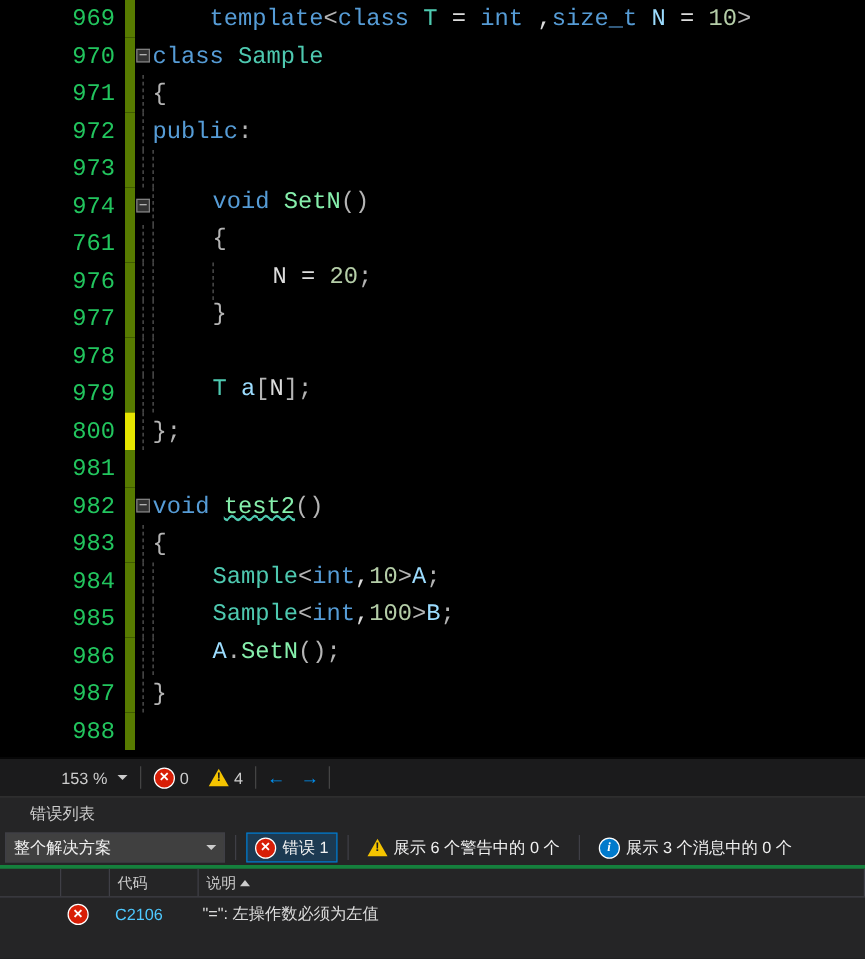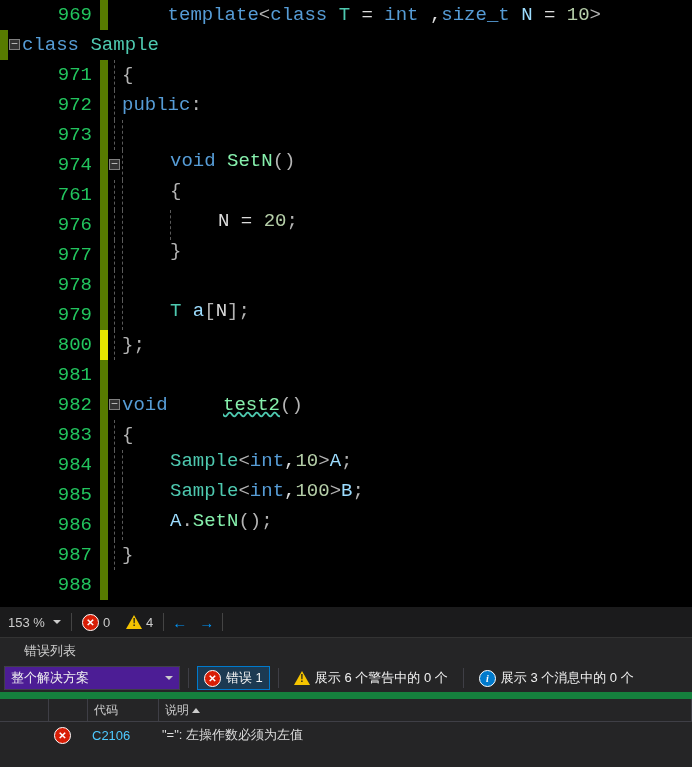--- a/index.html
+++ b/index.html
@@ -17,42 +17,42 @@
   .code{ flex:1; }
   .indent{ display:inline-block; position:relative; width:48px; height:30px; vertical-align:top;}
   .indent::before{ content:""; position:absolute; left:0; top:0; bottom:0; border-left:1px dashed #5a5a5a;}
   .tok-kw{ color:#569cd6;}
   .tok-type{ color:#4ec9b0;}
   .tok-punc{ color:#b4b4b4;}
   .tok-func{ color:#86efac;}
   .tok-num{ color:#b5cea8;}
   .tok-var{ color:#9cdcfe;}
   .tok-white{ color:#dcdcdc;}
-  .squiggle{ text-decoration:underline wavy #4ec9b0; text-decoration-skip-ink:none;margin-left:44px;}
+  .squiggle{ text-decoration:underline wavy #4ec9b0; text-decoration-skip-ink:none;}
 
   .status-bar{ height:30px; background:#1b1b1c; border-top:1px solid #000; display:flex;
-    align-items:center; font-family:"Segoe UI",sans-serif; font-size:13px; color:#ccc;}
+    align-items:center; font-family:"Segoe UI",sans-serif; font-size:13px; color:#ccc;padding-left:41px;}
   .sb-item{ display:flex; align-items:center; padding:0 8px; height:100%; gap:4px;}
   .sb-sep{ width:1px; height:18px; background:#444; margin:0 2px;}
   .dd-arrow{ width:0;height:0;border-left:4px solid transparent;border-right:4px solid transparent;
     border-top:4px solid #ccc; margin-left:4px;}
   .nav-arrow{ color:#0097fb; font-size:15px; padding:0 6px; cursor:default;}
 
   .errlist-panel{ background:#252526; border-top:1px solid #333; height:131px; }
   .errlist-title{ color:#ccc; font-family:"Microsoft YaHei","Segoe UI",sans-serif; font-size:13px;
     padding:4px 24px;}
   .errlist-toolbar{ display:flex; align-items:center; height:28px; padding:0 4px; gap:8px;
     font-family:"Microsoft YaHei","Segoe UI",sans-serif; font-size:13px; color:#f1f1f1;}
-  .tb-dropdown{ display:flex; align-items:center; background:#4c1d95; border:1px solid #3f3f46;
+  .tb-dropdown{ display:flex; align-items:center; background:#404040; border:1px solid #3f3f46;
     height:22px; padding:0 6px; gap:6px;}
   .tb-filter{ display:flex; align-items:center; gap:5px; padding:0 6px; height:22px;
     border:1px solid transparent;}
   .tb-filter.active{ border-color:#007acc; background:#1c3a52;}
   .tb-sep{ width:1px; height:20px; background:#3f3f46;}
-  .errlist-hdr{ display:flex; height:22px; background:#252526; border-top:7px solid #15803d;
+  .errlist-hdr{ display:flex; height:22px; background:#252526; border-top:3px solid #15803d;
     border-bottom:1px solid #3f3f46; font-family:"Microsoft YaHei","Segoe UI",sans-serif;
     font-size:12px; color:#ccc;}
   .hdr-cell{ display:flex; align-items:center; padding:0 6px; border-right:1px solid #3f3f46;
     gap:3px;}
   .err-row{ display:flex; height:26px; align-items:center;
     font-family:"Microsoft YaHei","Segoe UI",sans-serif; font-size:13px;}
   .cell{ display:flex; align-items:center; padding:0 6px; height:100%;}
   .ic-error{ display:inline-flex; width:15px; height:15px; border-radius:50%; background:#d81e06;
     border:1px solid #fff; color:#fff; font-weight:bold; font-size:10px; align-items:center;
     justify-content:center; font-family:sans-serif;}
@@ -64,21 +64,21 @@
     border:1px solid #fff; color:#fff; font-weight:900; font-size:10px; align-items:center;
     justify-content:center; font-family:serif; font-style:italic;}
   .sort-arr{ width:0;height:0;border-left:4px solid transparent;border-right:4px solid transparent;
     border-bottom:5px solid #ccc;}
 </style>
 </head>
 <body>
 
 <div class="editor" id="editor">
     <div class="code-line"><div class="lnum">969</div><div class="g-gutter"></div><div class="fold-col"></div><div class="code"><span class="tok-white">    </span><span class="tok-kw">template</span><span class="tok-punc">&lt;</span><span class="tok-kw">class</span><span class="tok-white"> </span><span class="tok-type">T</span><span class="tok-white"> = </span><span class="tok-kw">int</span><span class="tok-white"> ,</span><span class="tok-kw">size_t</span><span class="tok-white"> </span><span class="tok-var">N</span><span class="tok-white"> = </span><span class="tok-num">10</span><span class="tok-punc">&gt;</span></div></div>
-    <div class="code-line"><div class="g-gutter"></div><div class="fold-col"><div class="fold-box">−</div></div><div class="code"><span class="tok-kw">class</span><span class="tok-white"> </span><span class="tok-type">Sample</span></div></div>
+    <div class="code-line"><div class="lnum">970</div><div class="g-gutter"></div><div class="fold-col"><div class="fold-box">−</div></div><div class="code"><span class="tok-kw">class</span><span class="tok-white"> </span><span class="tok-type">Sample</span></div></div>
     <div class="code-line"><div class="lnum">971</div><div class="g-gutter"></div><div class="fold-col"><div class="vbar"></div></div><div class="code"><span class="tok-punc">{</span></div></div>
     <div class="code-line"><div class="lnum">972</div><div class="g-gutter"></div><div class="fold-col"><div class="vbar"></div></div><div class="code"><span class="tok-kw">public</span><span class="tok-punc">:</span></div></div>
     <div class="code-line"><div class="lnum">973</div><div class="g-gutter"></div><div class="fold-col"><div class="vbar"></div></div><div class="code"><span class="indent"></span></div></div>
     <div class="code-line"><div class="lnum">974</div><div class="g-gutter"></div><div class="fold-col"><div class="fold-box">−</div></div><div class="code"><span class="indent"></span><span class="tok-kw">void</span><span class="tok-white"> </span><span class="tok-func">SetN</span><span class="tok-punc">()</span></div></div>
     <div class="code-line"><div class="lnum">761</div><div class="g-gutter"></div><div class="fold-col"><div class="vbar"></div></div><div class="code"><span class="indent"></span><span class="tok-punc">{</span></div></div>
     <div class="code-line"><div class="lnum">976</div><div class="g-gutter"></div><div class="fold-col"><div class="vbar"></div></div><div class="code"><span class="indent"></span><span class="indent"></span><span class="tok-white">N</span><span class="tok-white"> = </span><span class="tok-num">20</span><span class="tok-punc">;</span></div></div>
     <div class="code-line"><div class="lnum">977</div><div class="g-gutter"></div><div class="fold-col"><div class="vbar"></div></div><div class="code"><span class="indent"></span><span class="tok-punc">}</span></div></div>
     <div class="code-line"><div class="lnum">978</div><div class="g-gutter"></div><div class="fold-col"><div class="vbar"></div></div><div class="code"><span class="indent"></span></div></div>
     <div class="code-line"><div class="lnum">979</div><div class="g-gutter"></div><div class="fold-col"><div class="vbar"></div></div><div class="code"><span class="indent"></span><span class="tok-type">T</span><span class="tok-white"> </span><span class="tok-var">a</span><span class="tok-punc">[</span><span class="tok-white">N</span><span class="tok-punc">];</span></div></div>
     <div class="code-line"><div class="lnum">800</div><div class="g-gutter changed"></div><div class="fold-col"><div class="vbar"></div></div><div class="code"><span class="tok-punc">};</span></div></div>

